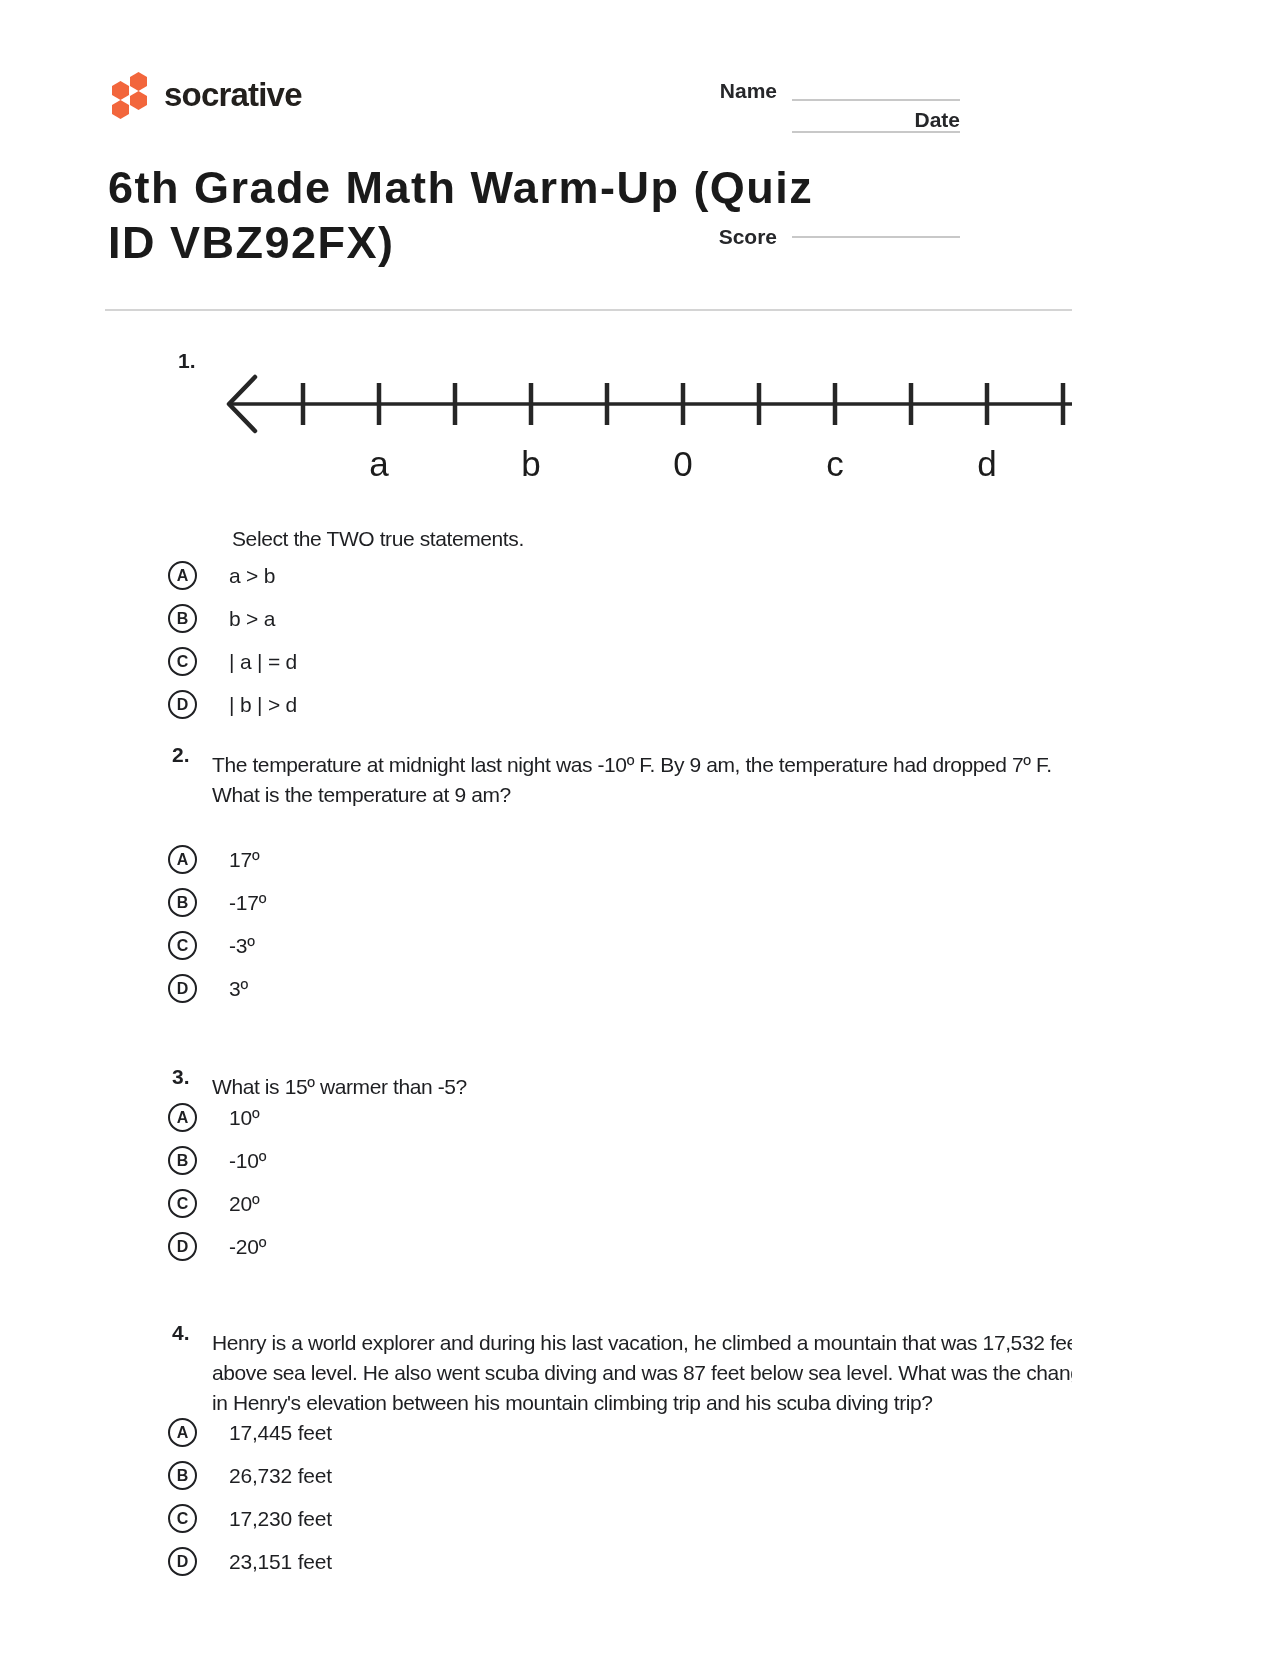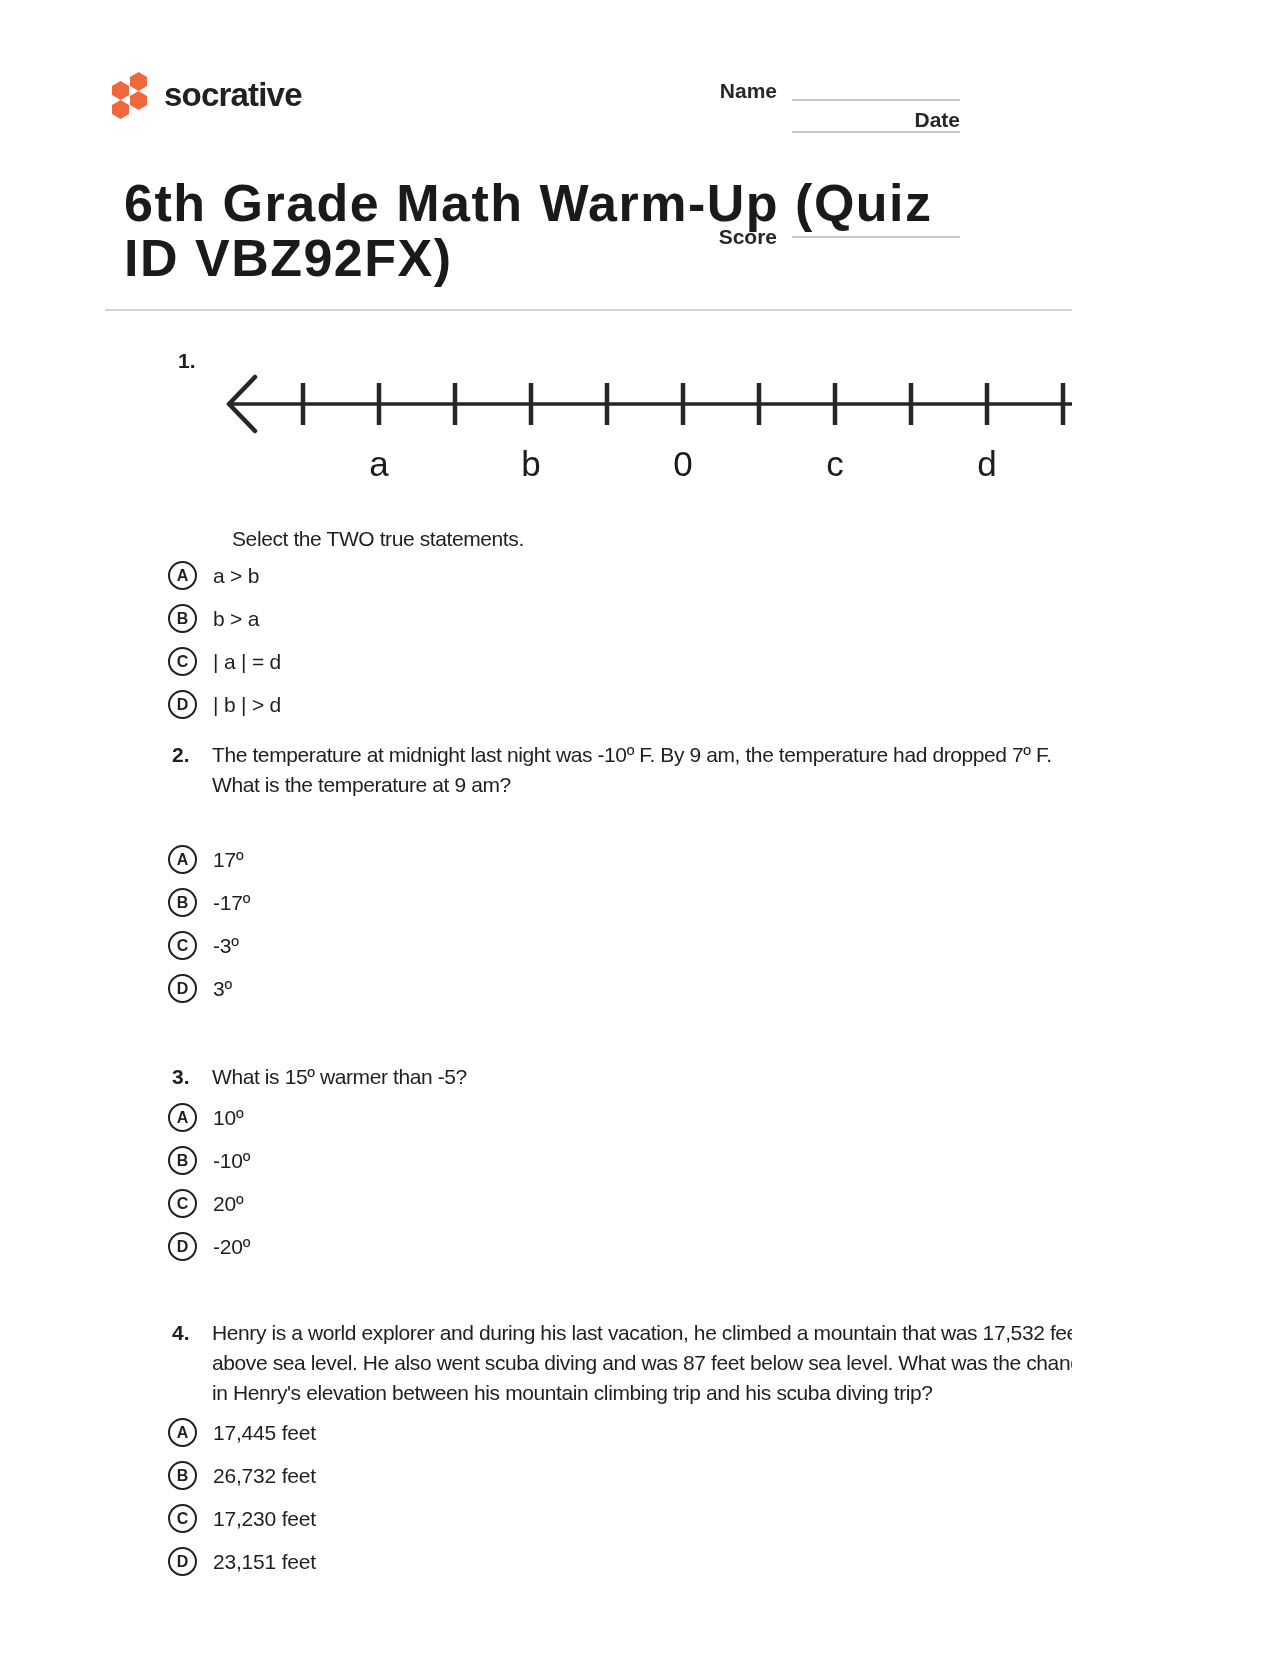--- a/index.html
+++ b/index.html
@@ -18,38 +18,38 @@
   .hex.h4{left:12px;top:30px;}
   .brand{margin-left:16px;font-size:33px;font-weight:700;letter-spacing:-0.8px;color:#23201d;}
 
   .blank-row{position:absolute;right:112px;display:flex;align-items:flex-end;}
   .blank-label{font-size:21px;line-height:22px;color:#26272a;font-weight:bold;}
   .blank-line{width:168px;height:2px;background:#c8c8c8;margin-left:15px;margin-bottom:1px;}
   .row-name{top:80px;}
   .row-date{top:109px;flex-direction:column;}
   .row-score{top:226px;align-items:center;}
 
-  .title{position:absolute;left:108px;top:160px;margin:16px;
-         font-size:52px;line-height:55px;font-weight:700;letter-spacing:1.5px;color:#1a1a1a;}
+  .title{position:absolute;left:108px;top:160px;margin:0;
+         font-size:45px;line-height:55px;font-weight:700;letter-spacing:1.5px;color:#1a1a1a;}
   .title span{display:block;white-space:nowrap;}
 
   .divider{position:absolute;top:309px;left:105px;width:1065px;height:2px;background:#d4d4d4;}
 
   
   .question{position:absolute;left:168px;width:930px;}
   .q-text{font-size:21px;line-height:30px;letter-spacing:-0.4px;color:#1e1f22;}
   .q-head{display:flex;}
   .q-num{width:40px;margin-left:4px;flex:none;font-weight:700;font-size:21px;line-height:30px;}
-  .q-body{flex:1;}
+  .q-body{flex:1;margin-top:10px;}
   .options{position:absolute;left:0;}
   .opt{display:flex;align-items:center;height:43px;}
   .opt-circle{width:29px;height:29px;box-sizing:border-box;border:2.4px solid #1f2023;border-radius:50%;
               display:flex;align-items:center;justify-content:center;flex:none;}
   .opt-letter{font-size:16px;font-weight:700;line-height:1;color:#1f2023;}
-  .opt-text{margin-left:16px;font-size:21px;letter-spacing:-0.2px;color:#1e1f22;text-align:right;}
+  .opt-text{margin-left:32px;font-size:21px;letter-spacing:-0.2px;color:#1e1f22;text-align:right;}
 
   
   #q1{top:338px;height:430px;}
   #q1 .q-num{position:absolute;left:10px;top:8px;width:auto;margin:0;}
   #q1 .numberline{position:absolute;left:17px;top:14px;}
   #q1 .q-prompt{position:absolute;left:44px;top:186px;margin-left:20px;}
   #q1 .options{top:216px;}
   #q2{top:740px;} #q2 .options{top:98px;}
   #q3{top:1062px;} #q3 .options{top:34px;}
   #q4{top:1318px;} #q4 .options{top:93px;}

